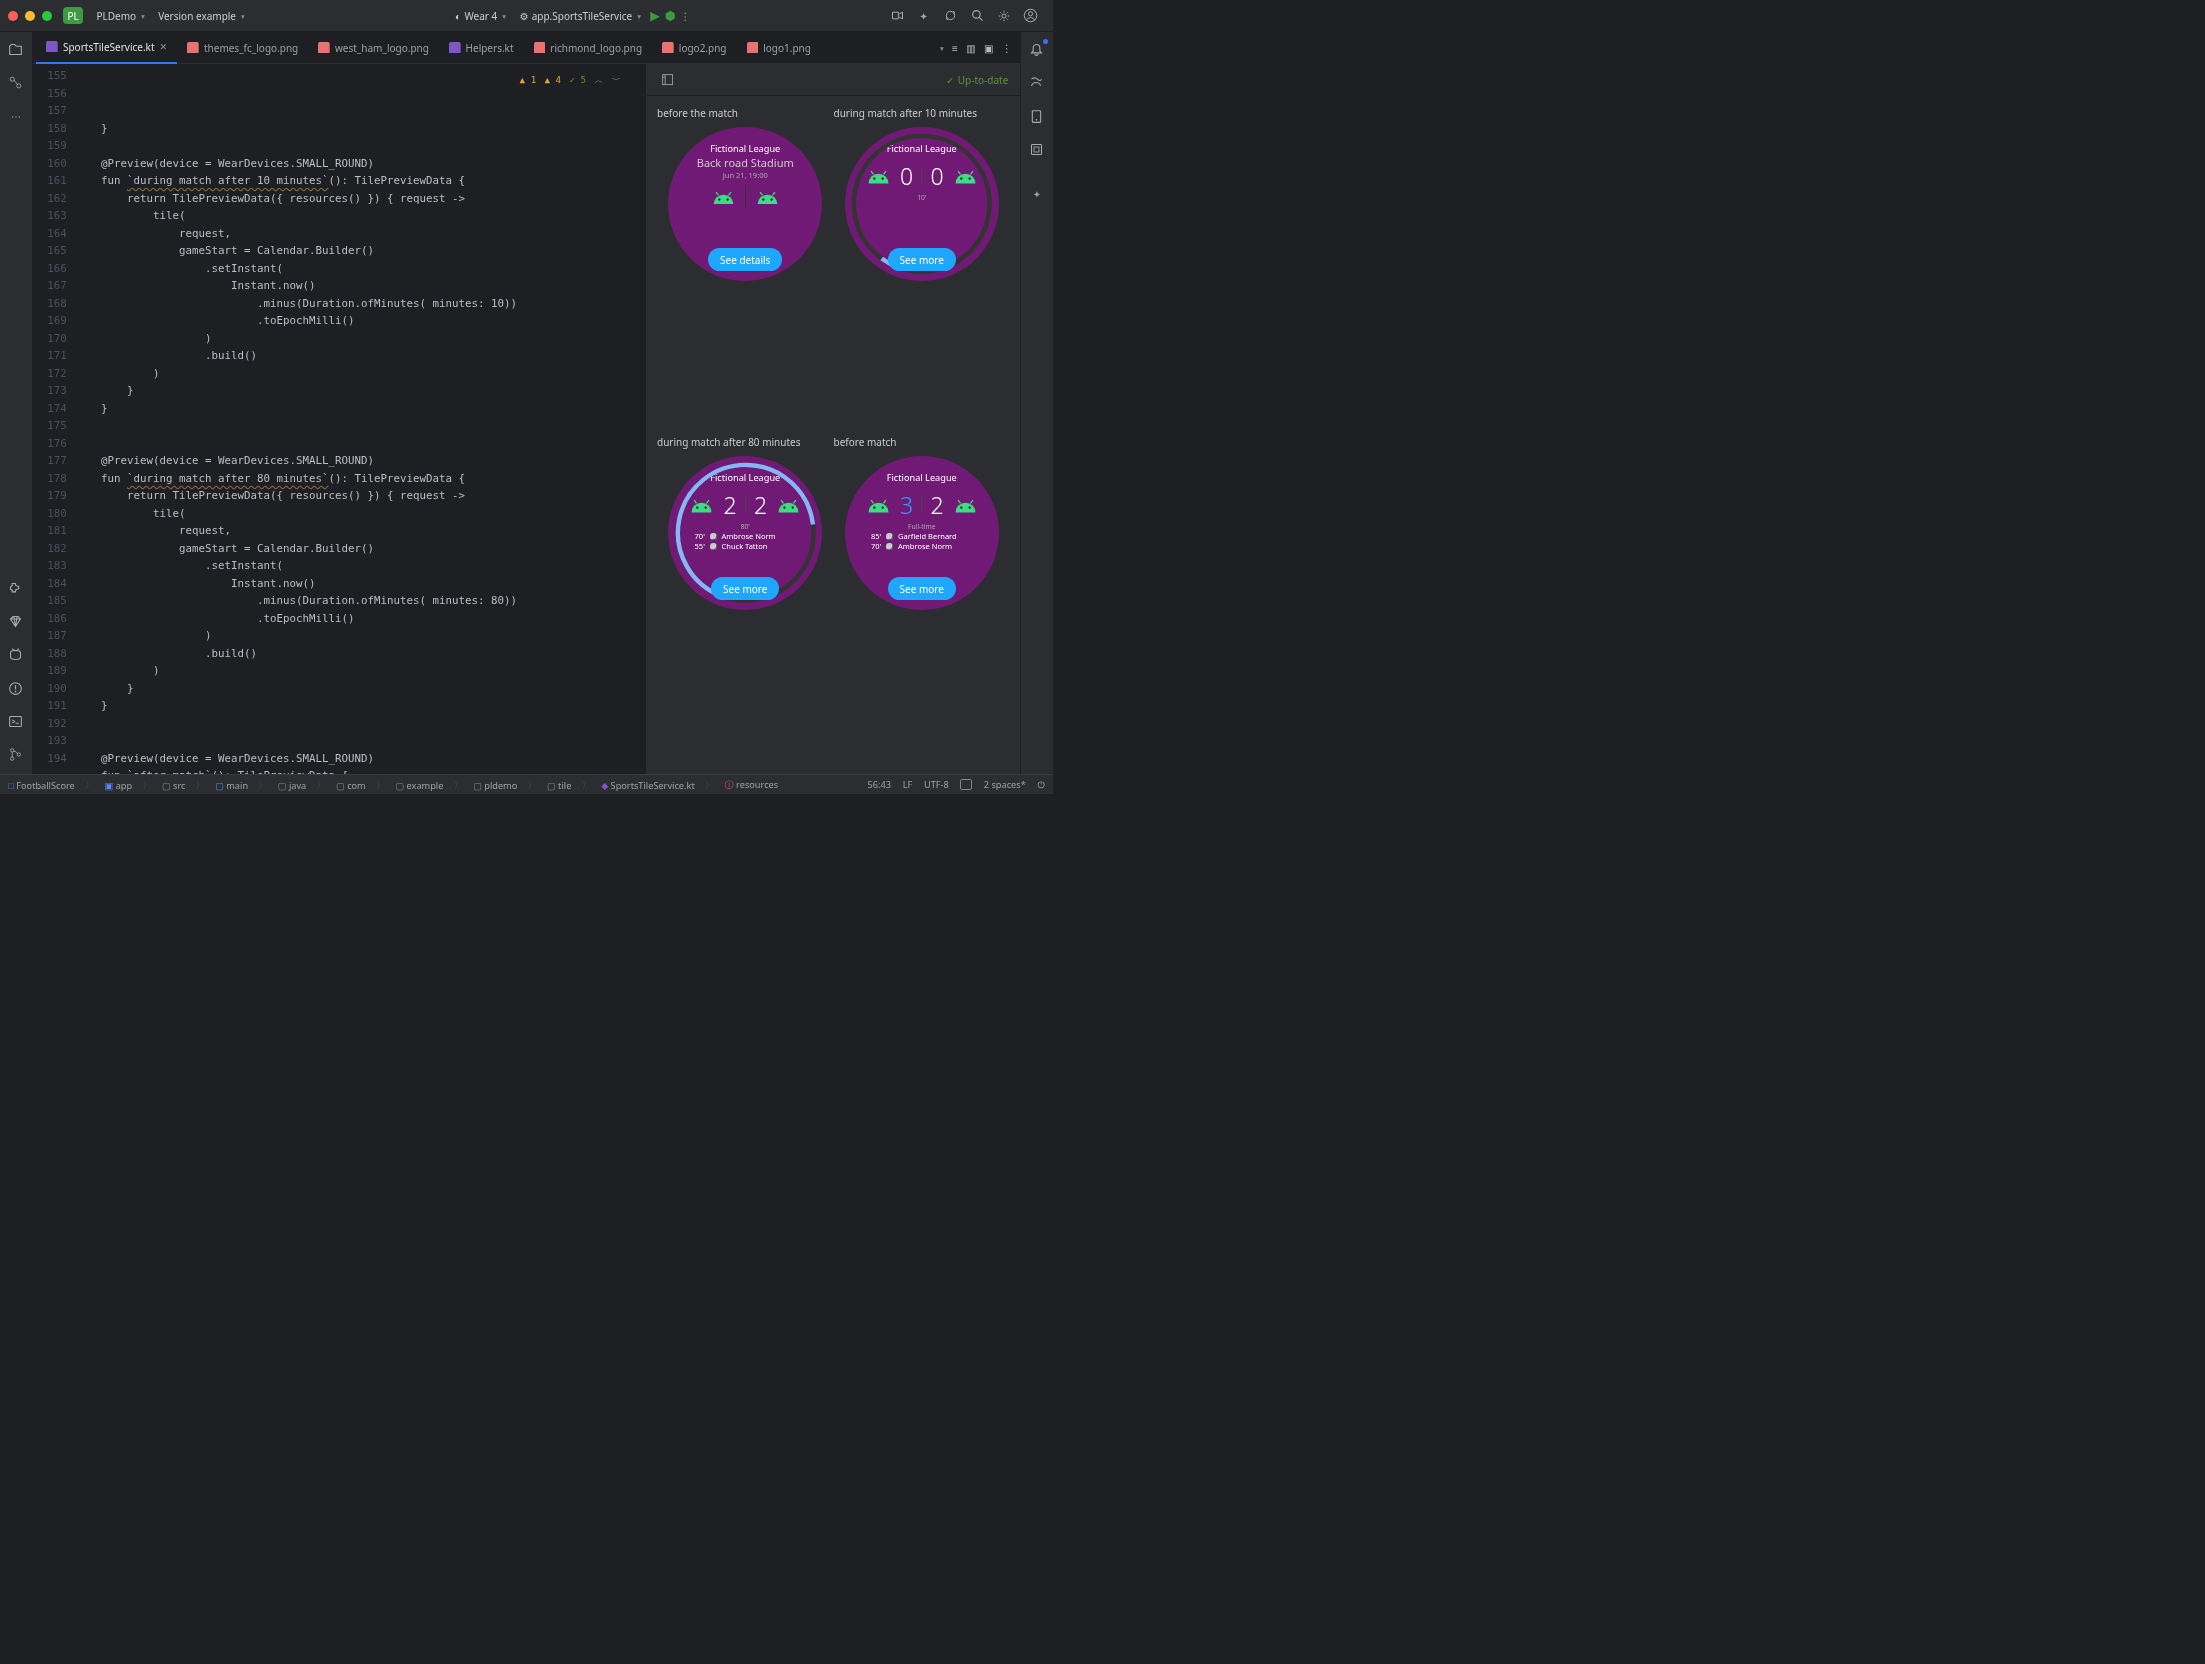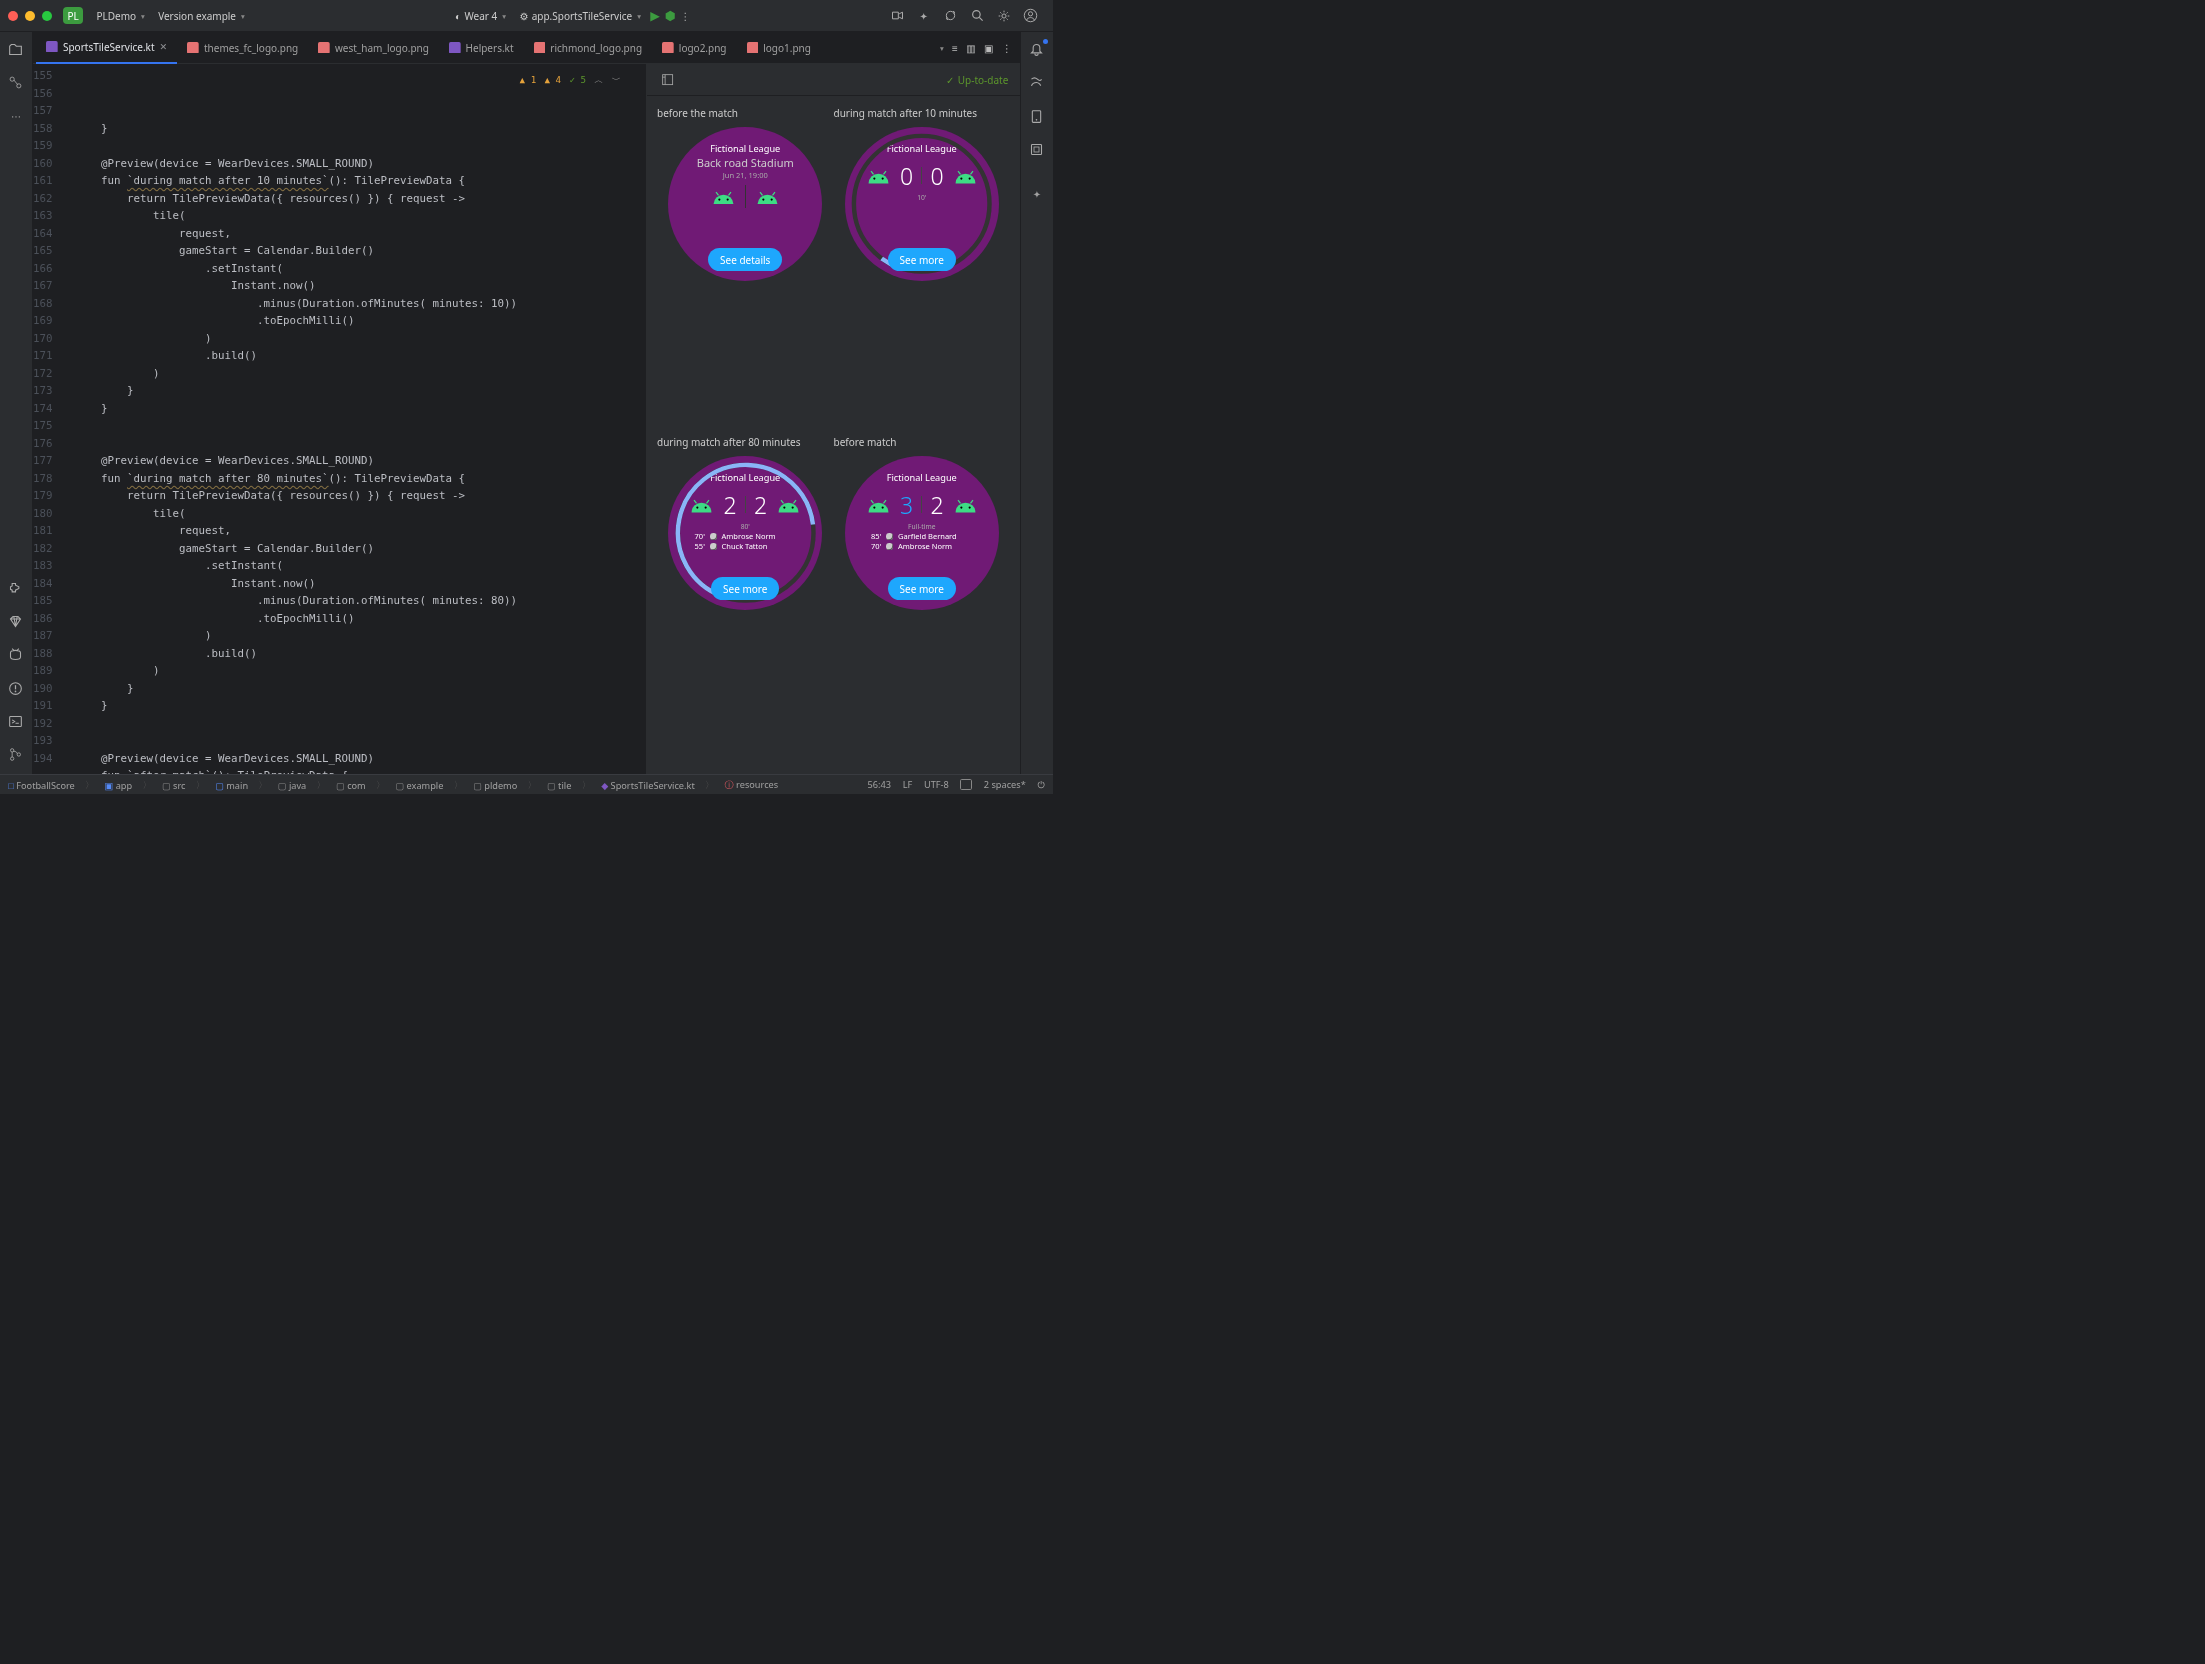--- a/index.html
+++ b/index.html
@@ -25,21 +25,21 @@
 .center{flex:1;display:flex;flex-direction:column;min-width:0}
 .tabs{height:32px;background:#1e1f22;display:flex;align-items:center;padding-left:3.3px;border-bottom:0.8px solid #2b2d30}
 .tab{height:32px;display:flex;align-items:center;padding:0 10px;gap:5px;color:#a0a0a0;cursor:pointer;white-space:nowrap}
 .tab.active{border-bottom:2.5px solid #3574f0;color:#dfe1e5}
 .tab-icon{width:11.7px;height:11.7px}
 .file-kt{fill:#7e57c2}.file-png{fill:#e57373}
 .tab-close{font-size:9.2px;opacity:.6}
 .tabs-right{margin-left:auto;display:flex;gap:8.3px;padding-right:8.3px;align-items:center}
 .editor-split{flex:1;display:flex;min-height:0}
 .editor-pane{flex:1;display:flex;position:relative;min-width:0}
-.gutter{width:42px;padding-right:8.3px;color:#4b5059;font-size:10.8px;line-height:17.5px;padding-top:3.3px;user-select:none}
+.gutter{width:42px;text-align:right;padding-right:8.3px;color:#4b5059;font-size:10.8px;line-height:17.5px;padding-top:3.3px;user-select:none}
 .code{flex:1;font-size:10.8px;line-height:17.5px;padding-top:3.3px;color:#bcbec4;white-space:pre;overflow:hidden;position:relative}
 .inspect{position:absolute;top:5px;right:11.7px;display:flex;gap:8.3px;align-items:center;font-size:9.2px;z-index:5;background:#1e1f22;padding:1.7px 3.3px}
 .insp-err{color:#e5a23b}.insp-warn{color:#e5a23b}.insp-ok{color:#5c962c}
 .wavy{text-decoration:underline wavy #857042;text-underline-offset:2.5px}
 .scroll-track{width:10px;background:#1e1f22}
 .preview-pane{width:374px;border-left:0.8px solid #2b2d30;background:#2b2d30;display:flex;flex-direction:column}
 .preview-header{height:32px;display:flex;align-items:center;padding:0 11.7px;justify-content:space-between;border-bottom:0.8px solid #1e1f22}
 .uptodate{color:#5c962c;display:flex;align-items:center;gap:3.3px}
 .preview-body{flex:1;padding:10px;display:grid;grid-template-columns:1fr 1fr;gap:0;overflow:auto}
 .preview-cell{display:flex;flex-direction:column;gap:6.7px}

